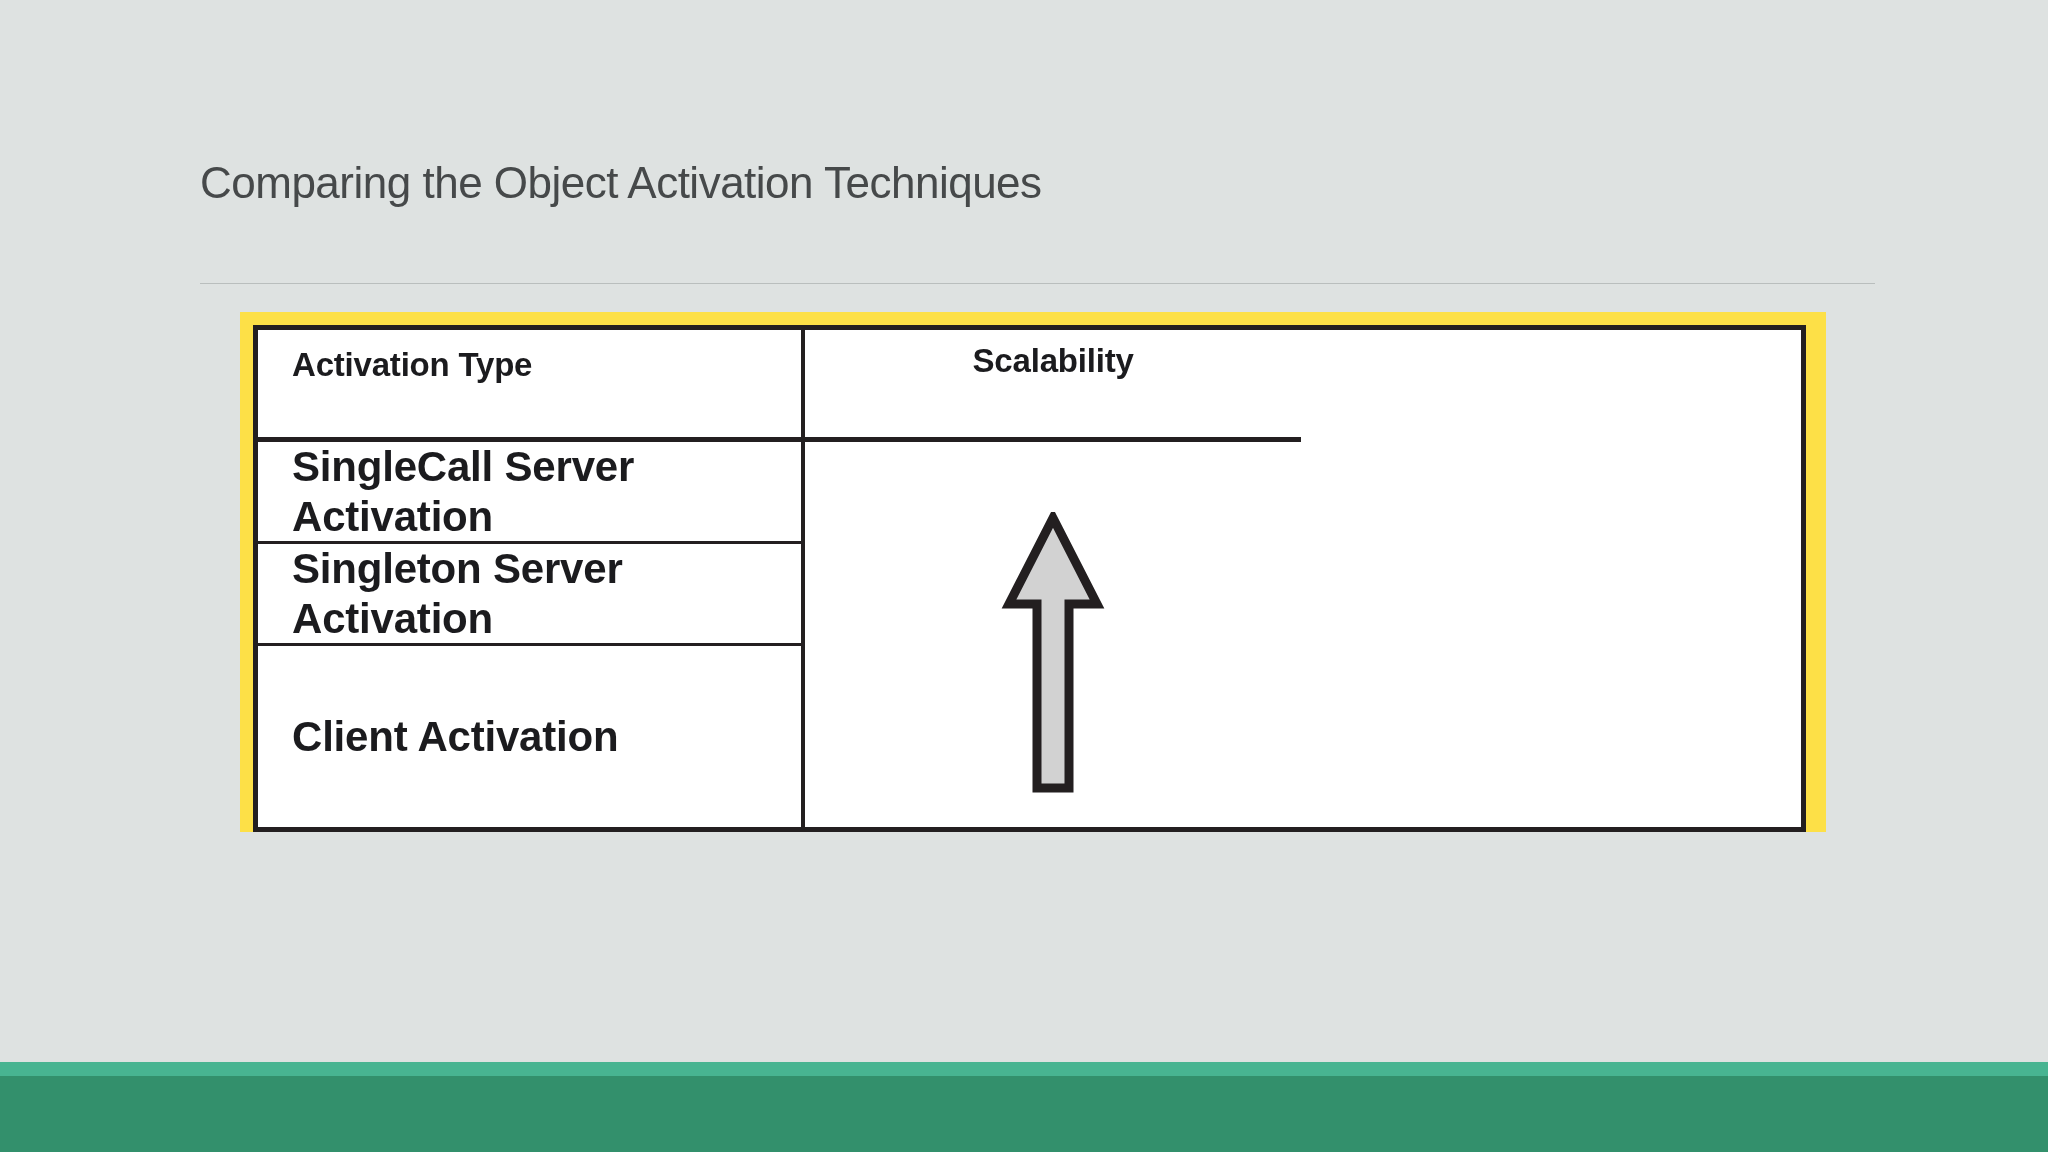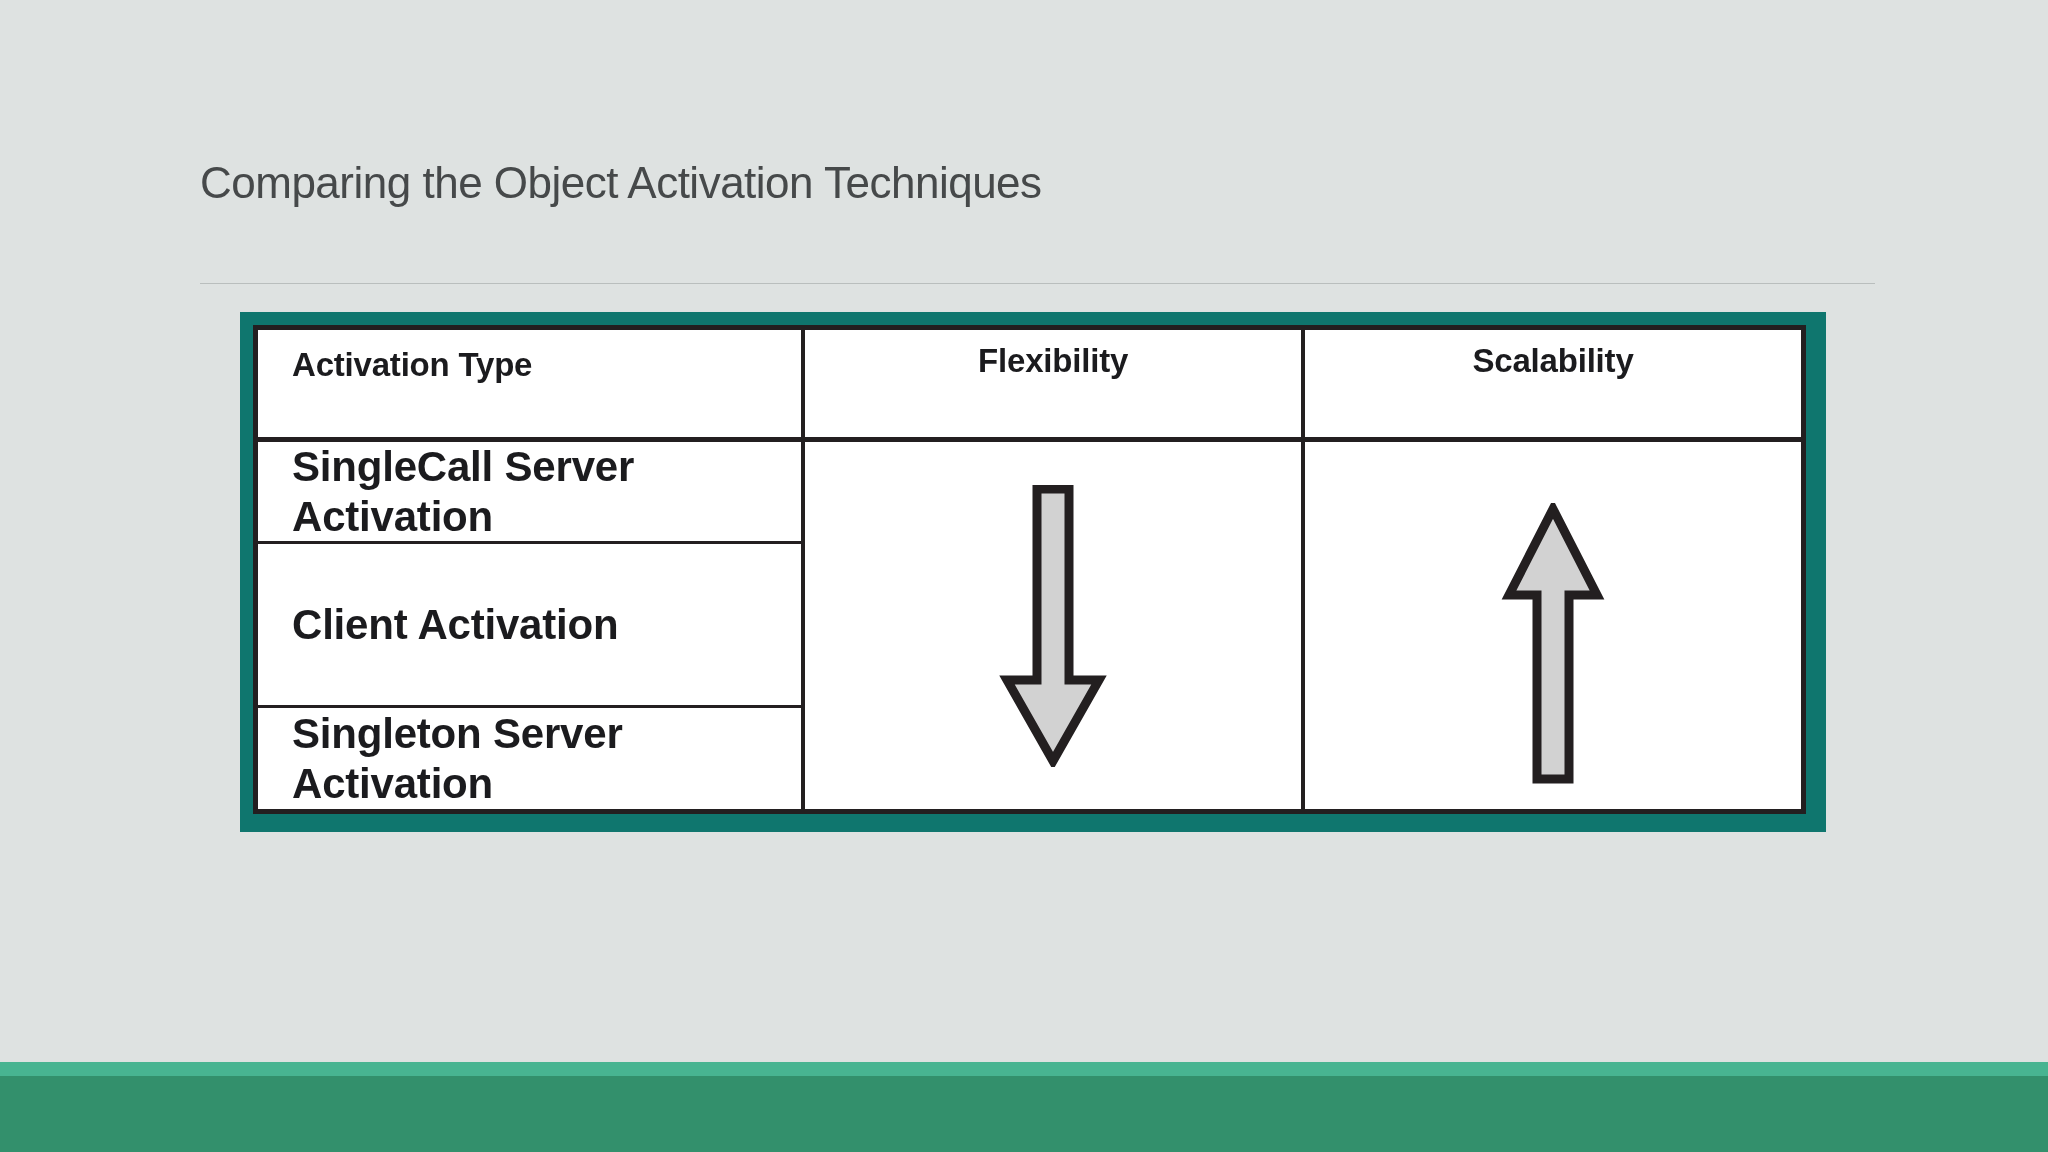--- a/index.html
+++ b/index.html
@@ -37,23 +37,23 @@
     background: #b9bebd;
   }
 
   
   .table-frame {
     position: absolute;
     left: 240px;
     top: 312px;
     width: 1586px;
     height: 520px;
-    background: #0f766e;
+    background: #fde047;
     box-sizing: border-box;
-    padding: 13px 20px 18px 13px;
+    padding: 13px 20px 0 13px;
   }
   .cmp-table {
     width: 100%;
     height: 100%;
     border: 5px solid #231f20;
     box-sizing: border-box;
     display: flex;
     flex-direction: row;
     background: #ffffff;
   }
@@ -142,35 +142,25 @@
 <div class="slide-title">Comparing the Object Activation Techniques</div>
 <div class="title-rule"></div>
 
 <div class="table-frame">
   <div class="cmp-table">
 
     <div class="col col-type">
       <div class="head-cell left">Activation Type</div>
       <div class="type-body">
         <div class="type-cell r1">SingleCall Server Activation</div>
+        <div class="type-cell r2">Singleton Server Activation</div>
         <div class="type-cell r3">Client Activation</div>
-        <div class="type-cell r2">Singleton Server Activation</div>
       </div>
     </div>
 
-    <div class="col col-flex">
-      <div class="head-cell center">Flexibility</div>
-      <div class="arrow-cell">
-        <span>
-          <svg width="120" height="282" viewBox="0 0 120 282" aria-hidden="true">
-            <polygon points="44,4 76,4 76,195 106,195 60,276 14,195 44,195" fill="#d2d2d2" stroke="#231f20" stroke-width="9" stroke-linejoin="miter"></polygon>
-          </svg>
-        </span>
-      </div>
-    </div>
 
     <div class="col col-scale">
       <div class="head-cell center">Scalability</div>
       <div class="arrow-cell">
         <span>
           <svg width="120" height="282" viewBox="0 0 120 282" aria-hidden="true">
             <polygon points="60,6 104,92 76,92 76,276 44,276 44,92 16,92" fill="#d2d2d2" stroke="#231f20" stroke-width="9" stroke-linejoin="miter"></polygon>
           </svg>
         </span>
       </div>

